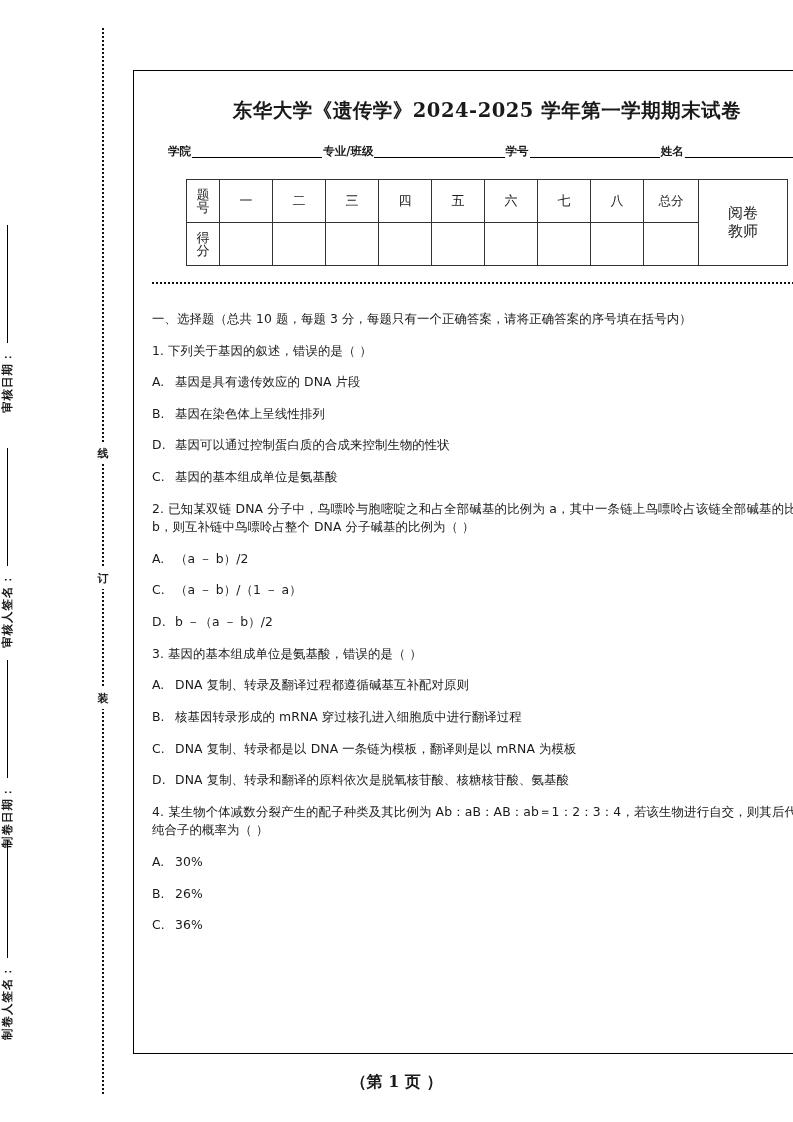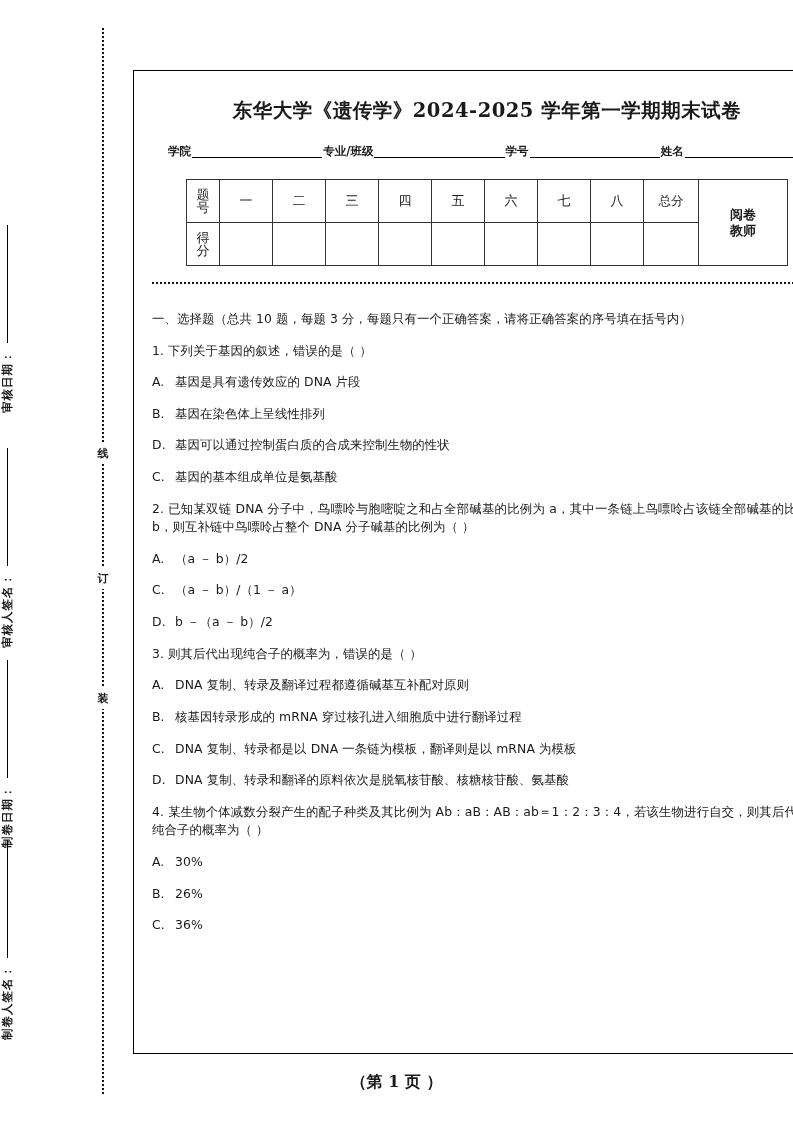--- a/index.html
+++ b/index.html
@@ -136,23 +136,22 @@
     width: 32px;
     line-height: 1.02;
     font-size: 13px;
     padding: 2px 0;
   }
   table.score td.stub span { display: block; }
   table.score td.num { width: 50px; }
   table.score td.total { width: 52px; font-size: 12.5px; }
   table.score td.teacher {
     width: 86px;
-    font-size: 13px;
+    font-size: 15px;
     line-height: 1.18;
-    font-weight: bold;
   }
   table.score td.teacher span { display: block; }
 
   
   .dot-sep {
     margin: 16px 0 0 0;
     border-top: 2.4px dotted #111;
     height: 0;
   }
 
@@ -313,21 +312,21 @@
       <span class="mk">C.</span>
       <span>（a － b）/（1 － a）</span>
     </div>
     <div class="opt">
       <span class="mk">D.</span>
       <span>b －（a － b）/2</span>
     </div>
 
     <div class="q">
       <span class="mk">3.</span>
-      <span>则其后代出现纯合子的概率为，错误的是（   ）</span>
+      <span>基因的基本组成单位是氨基酸，错误的是（   ）</span>
     </div>
     <div class="opt">
       <span class="mk">A.</span>
       <span>DNA 复制、转录及翻译过程都遵循碱基互补配对原则</span>
     </div>
     <div class="opt">
       <span class="mk">B.</span>
       <span>核基因转录形成的 mRNA 穿过核孔进入细胞质中进行翻译过程</span>
     </div>
     <div class="opt">

